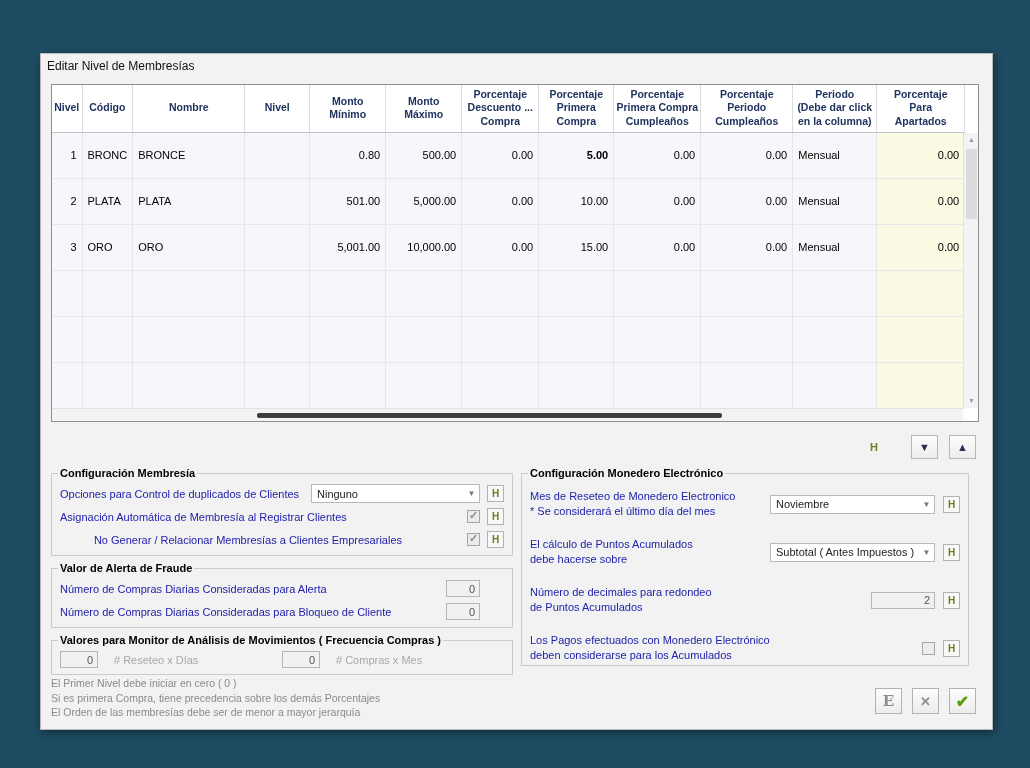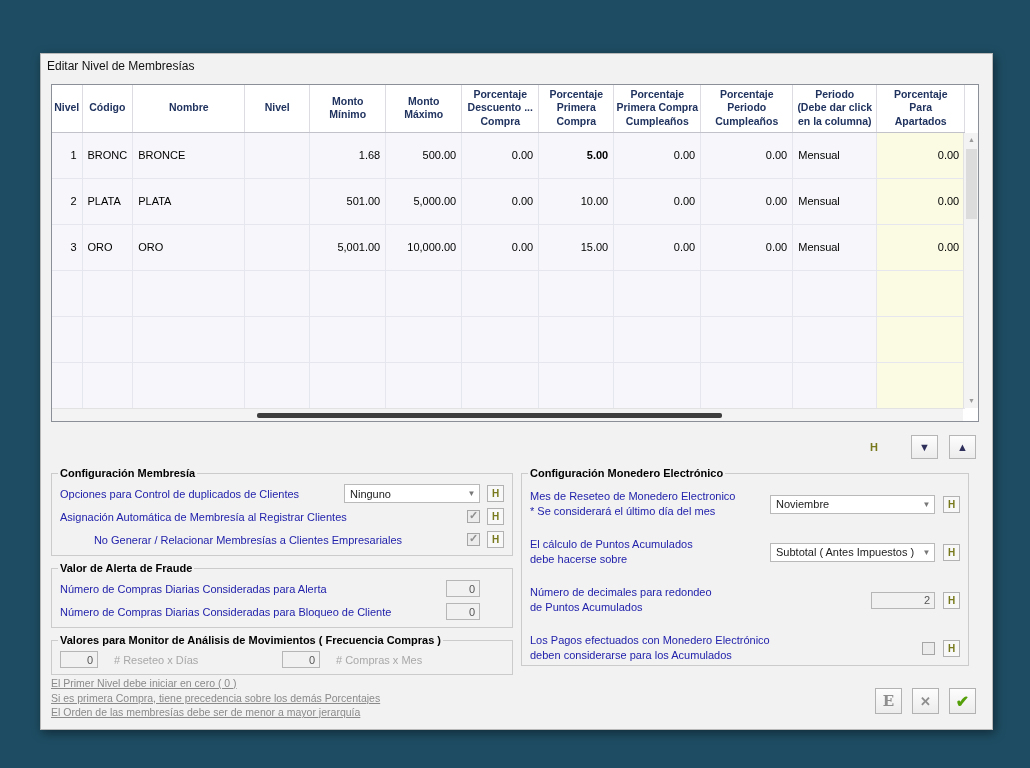--- a/index.html
+++ b/index.html
@@ -45,21 +45,21 @@
 
   .cfg-row { display:flex; align-items:center; gap:7px; min-height:23px; }
   .lbl { color:#2222ac; font-size:11px; }
   .grow { flex:1; }
   .lbl-right { text-align:right; padding-right:58px; }
 
   .combo { display:flex; align-items:center; height:19px; background:#fff; border:1px solid #b9b9b9; font-size:11px; color:#222; }
   .combo .val { flex:1; padding:0 5px; white-space:nowrap; overflow:hidden; }
   .combo .arr { width:15px; text-align:center; color:#777; font-size:8px; }
   .combo .arr::before { content:"▼"; }
-  .w153 { width:136px; } .w165 { width:165px; }
+  .w153 { width:169px; } .w165 { width:165px; }
 
   .cb { width:13px; height:13px; border:1px solid #a6a6a6; background:#ececec; position:relative; flex:0 0 13px; display:inline-block; }
   .cb.checked::after { content:"✓"; position:absolute; left:1px; top:-2px; font-size:11px; font-weight:bold; color:#8f8f8f; }
 
   .hbtn { width:17px; height:17px; border:1px solid #b2b2b2; background:#f8f8f8; color:#77791c; font-weight:bold; font-size:10px;
           display:flex; align-items:center; justify-content:center; flex:0 0 17px; cursor:pointer; font-family:"Liberation Sans",sans-serif; }
 
   input.num { height:17px; border:1px solid #b6b6b6; background:#f1f1f1; color:#555; font-size:11px; text-align:right;
               padding:0 4px; font-family:"Liberation Sans",sans-serif; }
   .w34 { width:34px; } .w38 { width:38px; } .w64 { width:64px; }
@@ -68,21 +68,21 @@
   .mon-row { display:flex; align-items:center; min-height:21px; }
   .mon-g1 { display:flex; align-items:center; gap:16px; flex:1; }
   .mon-cap { color:#a8a8a8; font-size:11px; }
 
   .mw { height:199px; }
   .mw-rows { display:flex; flex-direction:column; gap:12px; margin-top:4px; }
   .mw-row { display:flex; align-items:center; gap:8px; min-height:36px; }
   .mw-labels { flex:1; display:flex; flex-direction:column; line-height:1.32; }
   .mw-ctl { margin-left:auto; display:flex; align-items:center; }
 
-  .notes { position:absolute; left:10px; top:622px; font-size:10.5px; color:#8a8a8a; line-height:1.4;text-decoration:underline; }
+  .notes { position:absolute; left:10px; top:622px; font-size:10.5px; color:#8a8a8a; line-height:1.4; }
   .fbtns { position:absolute; top:634px; right:16px; display:flex; gap:10px; }
   .fbtn { width:27px; height:26px; border:1px solid #b2b2b2; background:linear-gradient(#fdfdfd,#ececec);
           display:flex; align-items:center; justify-content:center; cursor:pointer; }
   .fbtn.e { color:#8e8e8e; font-family:"DejaVu Serif", serif; font-weight:bold; font-size:15px; }
   .fbtn.x { color:#8e8e8e; font-weight:bold; font-size:13px; }
   .fbtn.ok { color:#55a00a; font-weight:bold; font-size:16px; }
 </style>
 </head>
 <body>
 
@@ -120,21 +120,21 @@
 Para
 Apartados</th>
           </tr>
         </thead>
         <tbody>
           <tr>
             <td style="text-align: right;">1</td>
             <td style="text-align: left;">BRONC</td>
             <td style="text-align: left;">BRONCE</td>
             <td style="text-align: center;"></td>
-            <td style="text-align: right;">1.68</td>
+            <td style="text-align: right;">0.80</td>
             <td style="text-align: right;">500.00</td>
             <td style="text-align: right;">0.00</td>
             <td style="text-align: right; font-weight: bold;">5.00</td>
             <td style="text-align: right;">0.00</td>
             <td style="text-align: right;">0.00</td>
             <td style="text-align: left;">Mensual</td>
             <td class="hl" style="text-align: right;">0.00</td>
           </tr>
           <tr>
             <td style="text-align: right;">2</td>

